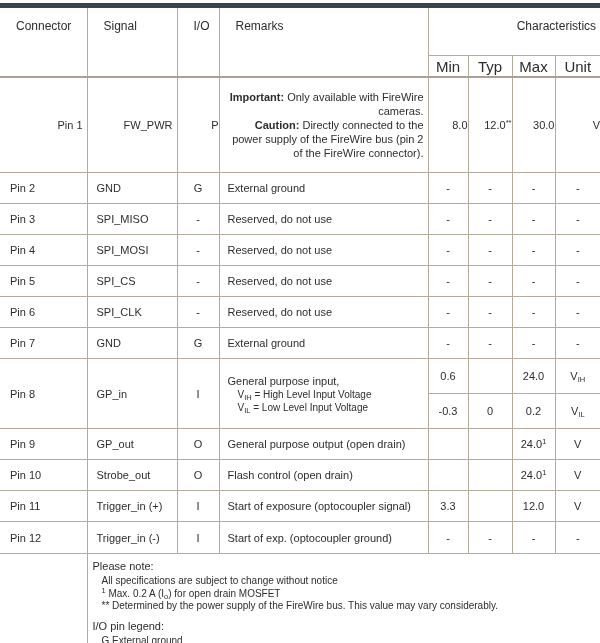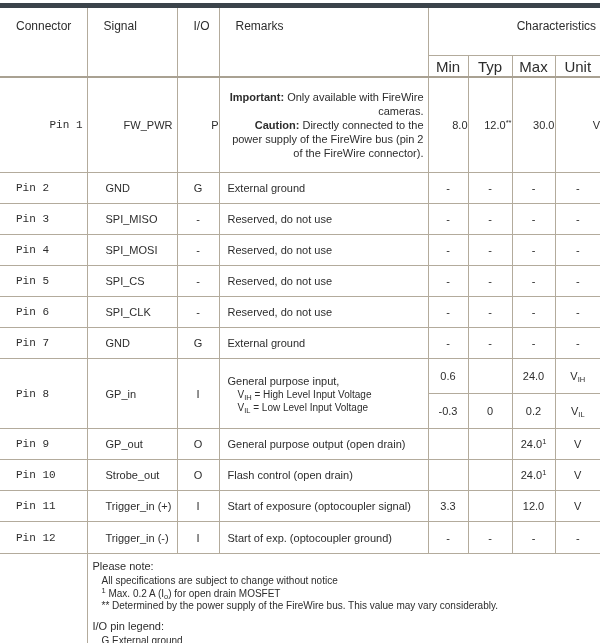--- a/index.html
+++ b/index.html
@@ -34,22 +34,22 @@
   tr > th:last-child, tr > td:last-child { border-right: none; }
   thead tr.h1 th { border-top: none; padding-left: 16px; }
 
   thead th { font-size: 12px; }
   tr.h1 th { height: 34px; vertical-align: top; padding-top: 11px; padding-left: 9px; }
   tr.h1 th.ch { text-align: right; padding-left: 0; }
   tr.h2 th { height: 20px; text-align: center; padding: 0; font-size: 15px; }
 
   tbody tr.body-first td { border-top: 2px solid #a9a192; text-align: right; }
 
-  td.cn { padding-left: 16px; font-family: Liberation Mono, monospace; }
-  td.sg { padding-left: 18px; }
+  td.cn { padding-left: 10px; }
+  td.sg { padding-left: 9px; }
   td.ctr { text-align: center; padding-left: 0; padding-right: 0; }
   td.rem { padding-left: 8px; padding-right: 4px; line-height: 14px; }
 
   tr.r1 td { height: 90px; }
   tr.simple td { height: 26px; }
   tr.p8a td { height: 30px; margin-top: 34px; }
   tr.p8b td { height: 30px; border-top: 1px solid #b3ab9c; }
   tr.r12 td { height: 27px; }
 
   .b { font-weight: bold; }

